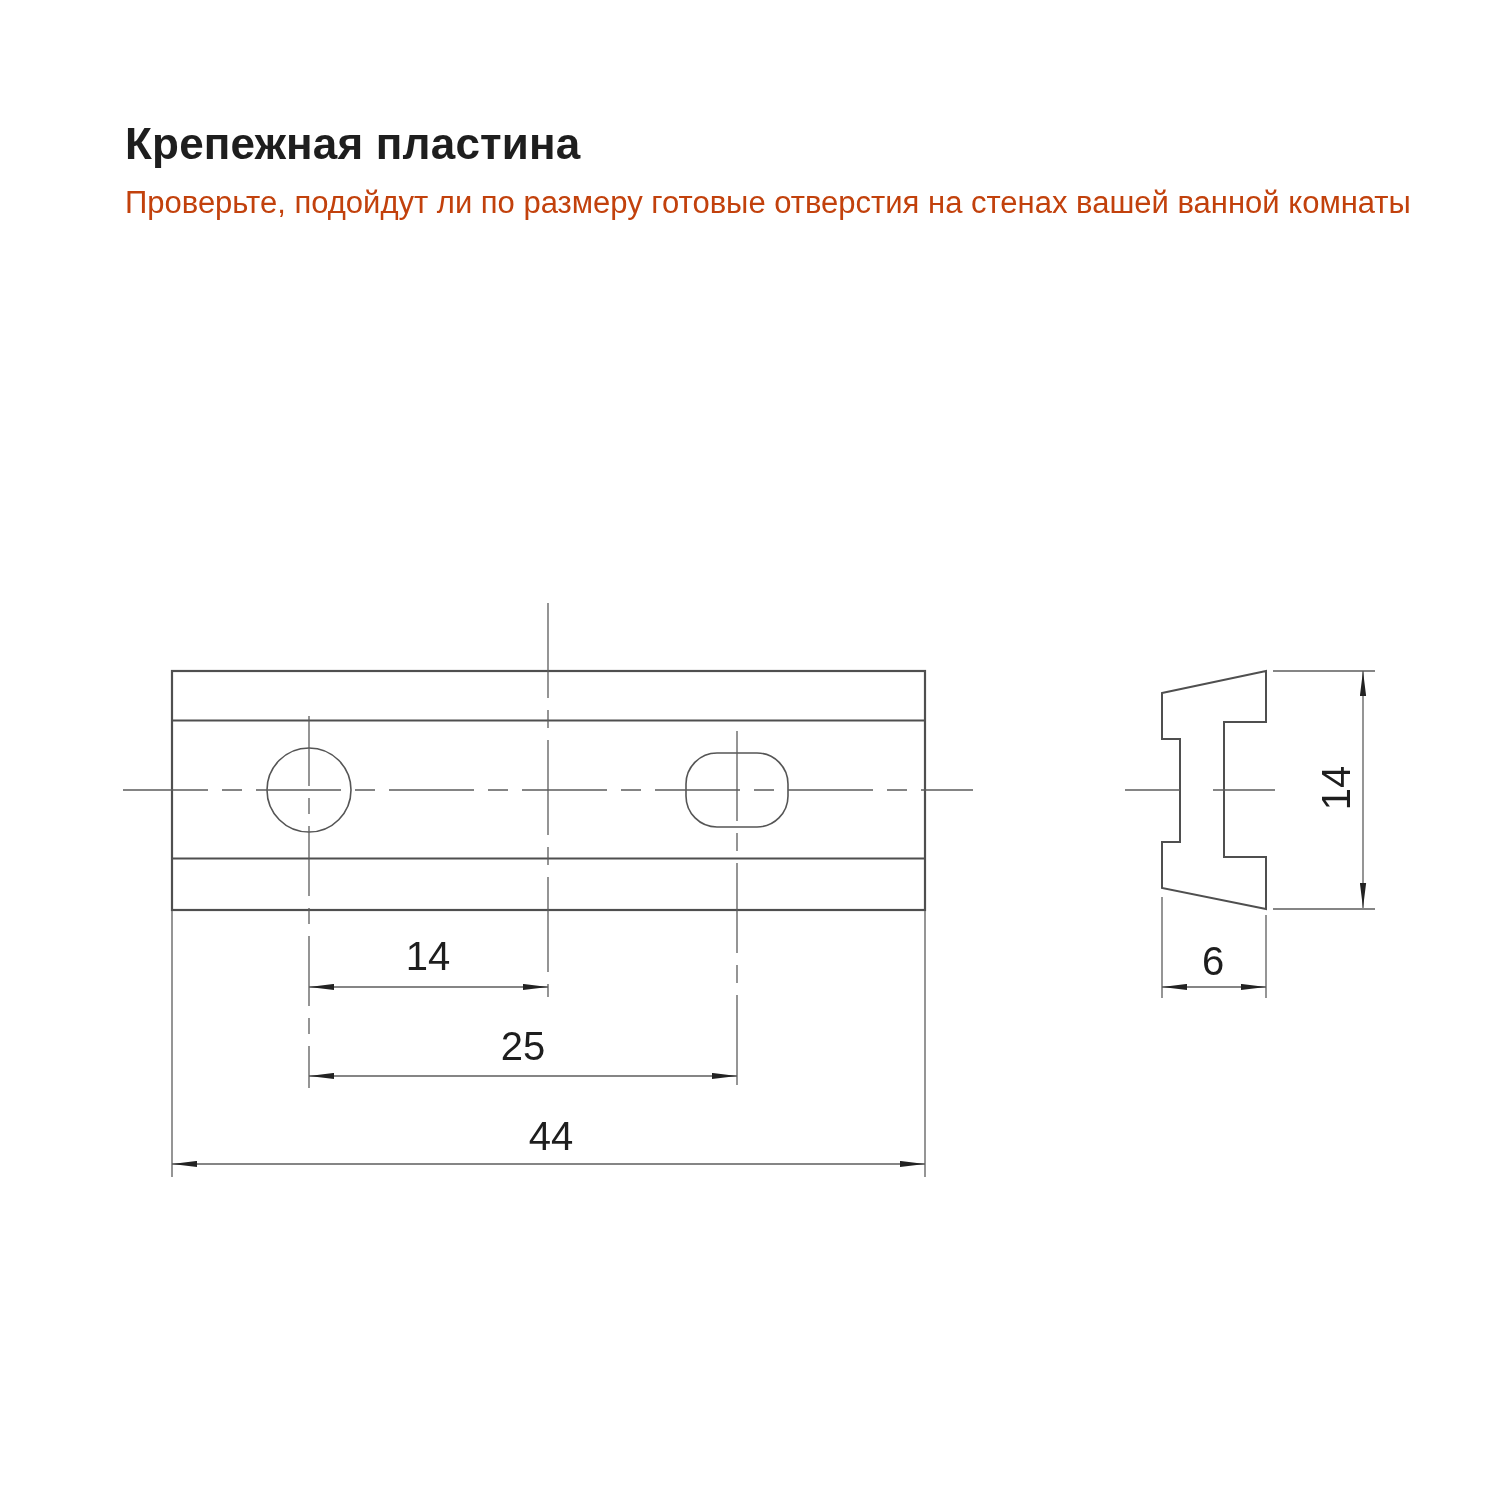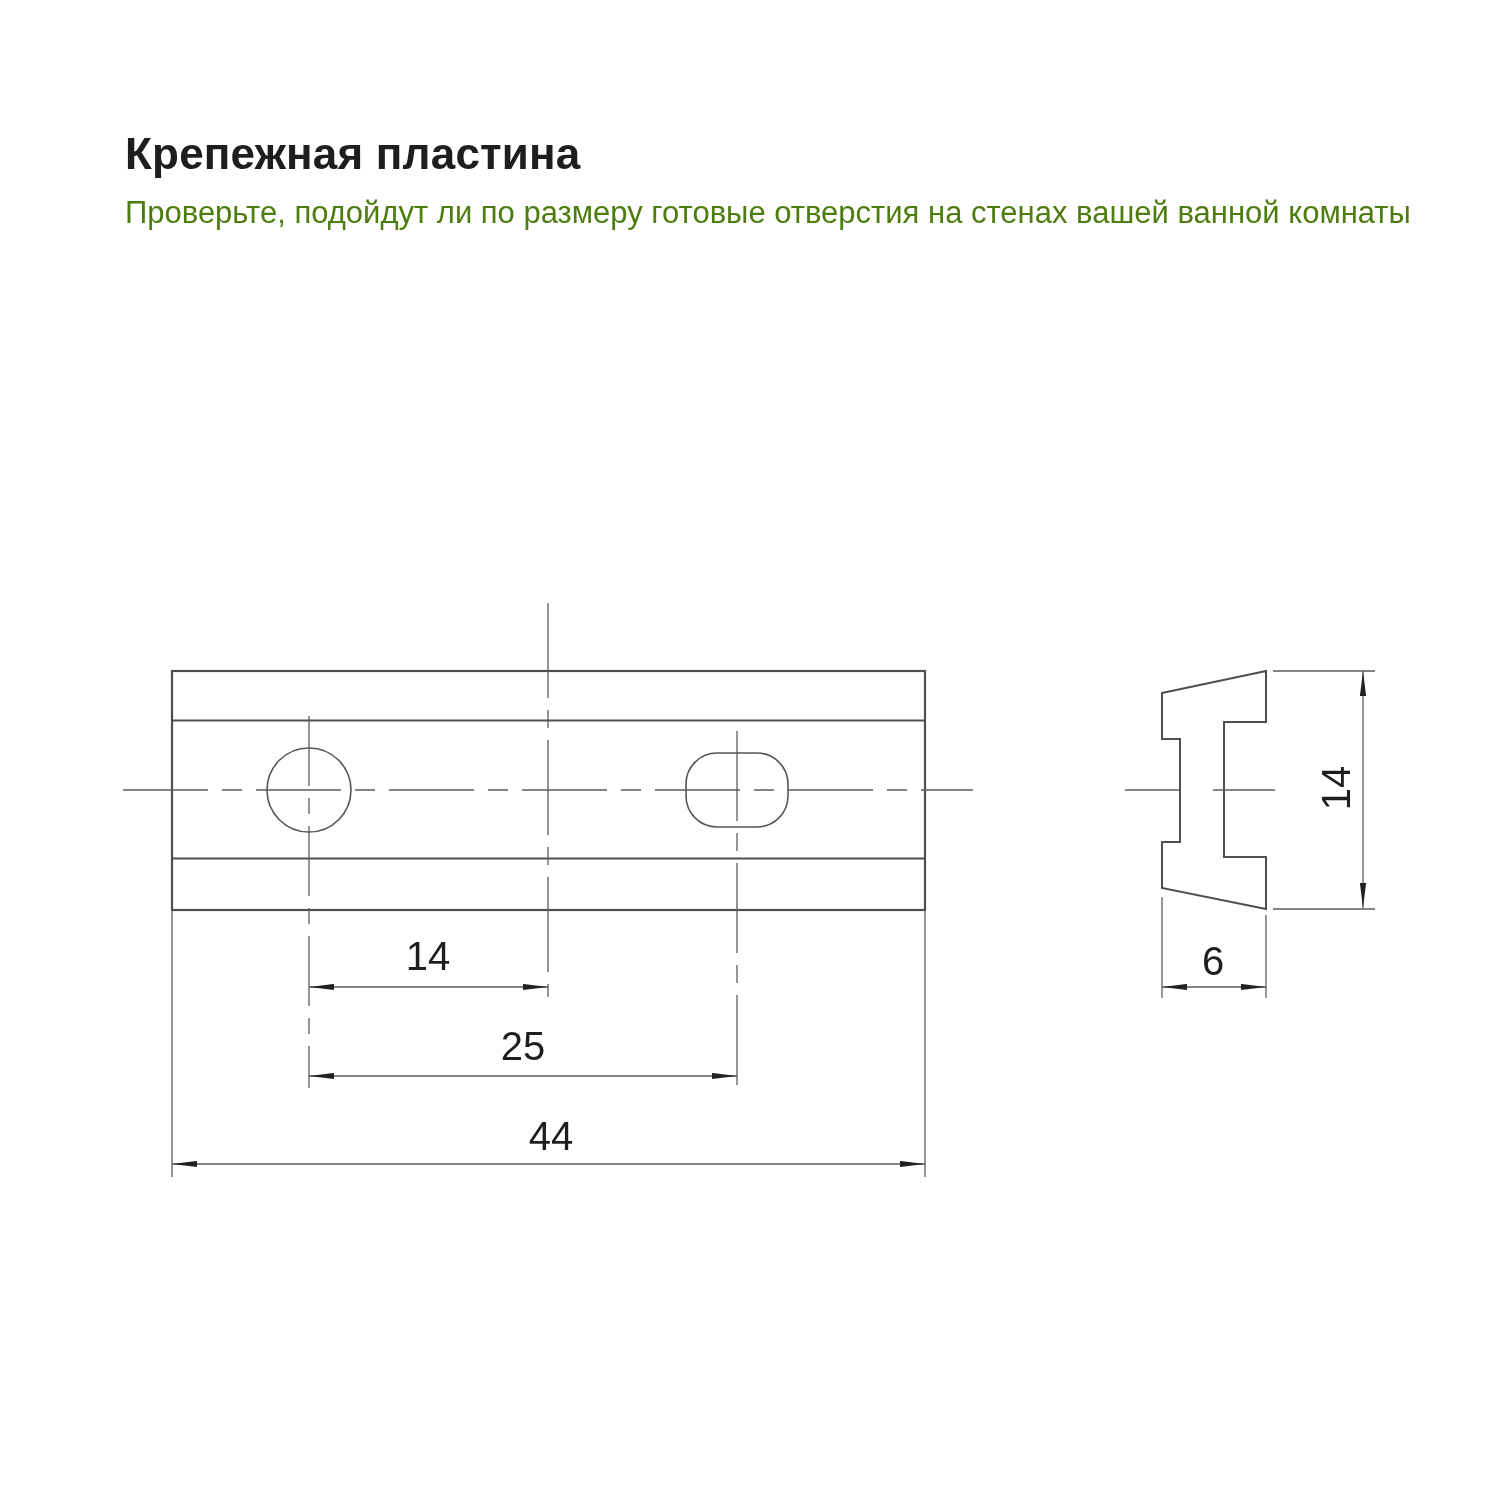--- a/index.html
+++ b/index.html
@@ -8,37 +8,37 @@
     width: 1500px;
     height: 1500px;
     background: #ffffff;
     overflow: hidden;
     font-family: "Liberation Sans", "DejaVu Sans", sans-serif;
     color: #1e1e1e;
   }
   .header {
     position: absolute;
     left: 125px;
-    top: 130px;
+    top: 120px;
     width: 1290px;
   }
   .title {
     margin: 0;
     font-size: 44px;
     line-height: 48px;
     font-weight: 700;
     color: #1e1e1e;
     letter-spacing: 0.2px;
   }
   .subtitle {
     margin: 16px 0 0 0;
     font-size: 31px;
     line-height: 38px;
     font-weight: 400;
-    color: #4d7c0f;
+    color: #c2410c;
   }
   .drawing-svg {
     position: absolute;
     left: 0;
     top: 0;
   }
   .obj    { stroke: #4f4f4f; stroke-width: 2.2; fill: none; }
   .obj2   { stroke: #4f4f4f; stroke-width: 2;   fill: none; }
   .hole   { stroke: #555555; stroke-width: 1.6; fill: none; }
   .thin   { stroke: #5c5c5c; stroke-width: 1.3; fill: none; }

